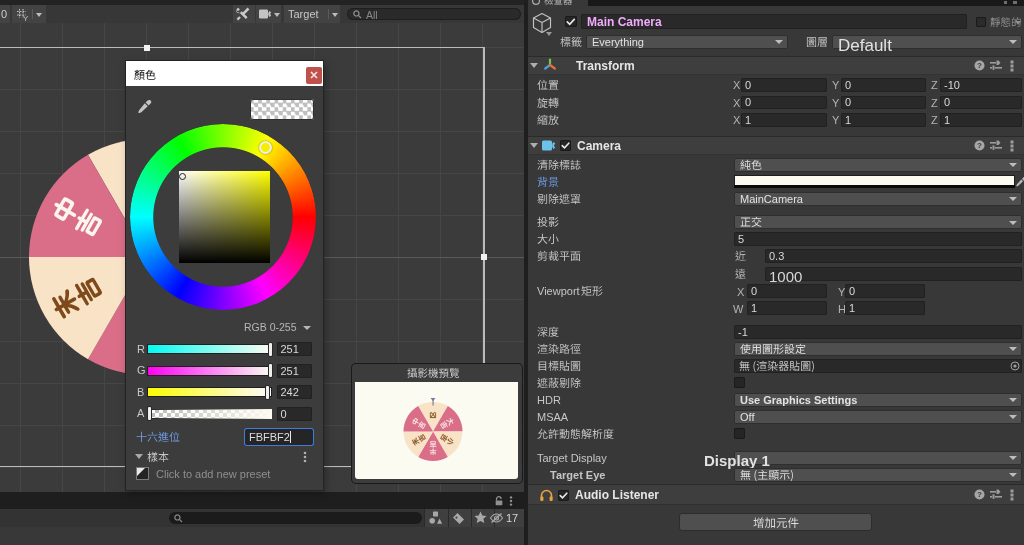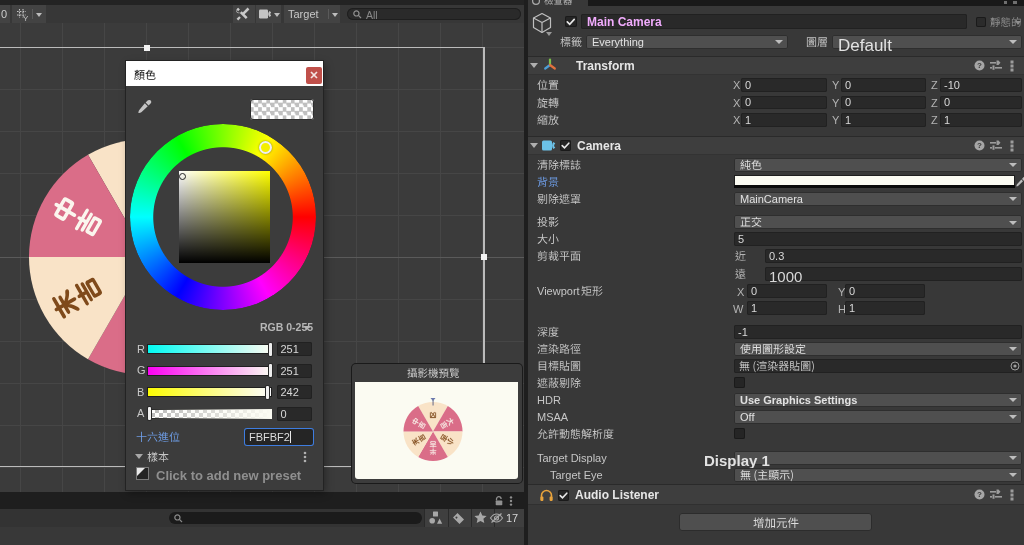--- a/index.html
+++ b/index.html
@@ -396,21 +396,21 @@
     <div style="position:absolute;left:740px;top:411.5px;font-size:11px;color:#E2E2E2;font-weight:400;white-space:pre;line-height:1">Off</div>
     <div style="position:absolute;left:1009px;top:415.0px;width:0;height:0;border-left:4.0px solid transparent;border-right:4.0px solid transparent;border-top:4.5px solid #BDBDBD"></div>
     <svg style="position:absolute;left:537px;top:425.5px;overflow:visible" width="81" height="16" viewBox="0 -12 81 16">
       <path d="M1.6 -4.2C1.9 -4.3 2.2 -4.4 3.8 -4.5C3.6 -2.0 3.1 -0.5 0.4 0.2C0.5 0.4 0.8 0.7 0.9 0.9C3.9 0.0 4.4 -1.7 4.6 -4.6L6.3 -4.7V-0.6C6.3 0.4 6.6 0.7 7.6 0.7C7.8 0.7 9.1 0.7 9.3 0.7C10.3 0.7 10.5 0.1 10.6 -1.8C10.4 -1.9 10.0 -2.0 9.8 -2.2C9.8 -0.4 9.7 -0.1 9.2 -0.1C8.9 -0.1 7.9 -0.1 7.7 -0.1C7.2 -0.1 7.1 -0.2 7.1 -0.6V-4.8L8.5 -4.9C8.8 -4.5 9.0 -4.2 9.1 -3.9L9.9 -4.4C9.3 -5.3 8.1 -6.8 7.2 -7.9L6.5 -7.5C7.0 -6.9 7.5 -6.2 8.0 -5.6L2.8 -5.2C3.7 -6.3 4.7 -7.6 5.6 -9.0L4.7 -9.3C3.8 -7.8 2.6 -6.2 2.2 -5.8C1.9 -5.4 1.6 -5.1 1.3 -5.0C1.4 -4.8 1.6 -4.4 1.6 -4.2Z M11.9 -5.9V-5.3H15.4V-5.9ZM11.9 -4.4V-3.8H15.4V-4.4ZM17.1 -9.3C16.8 -7.8 16.2 -6.4 15.4 -5.5C15.6 -5.4 15.9 -5.1 16.1 -5.0C16.5 -5.5 16.9 -6.1 17.1 -6.8H18.3V-4.3H15.7V-3.5H18.3V0.9H19.1V-3.5H21.6V-4.3H19.1V-6.8H21.4V-7.6H17.4C17.6 -8.1 17.8 -8.6 17.9 -9.1ZM12.9 -8.9C13.2 -8.5 13.4 -7.8 13.4 -7.4L14.1 -7.7C14.0 -8.1 13.8 -8.7 13.5 -9.2ZM11.4 -7.4V-6.7H15.8V-7.4ZM11.9 -3.0V0.8H12.7V0.3H15.3V-3.0ZM12.7 -2.3H14.6V-0.4H12.7Z M29.2 -9.1C29.2 -8.3 29.2 -7.4 29.2 -6.7H27.9V-5.9H29.2C29.1 -3.8 28.8 -2.0 27.8 -0.7V-0.8L25.6 -0.5V-1.4H27.8V-2.1H25.6V-2.7H27.8V-6.0H25.6V-6.7H28.0V-7.4H25.6V-8.2C26.4 -8.3 27.2 -8.4 27.8 -8.5L27.4 -9.1C26.2 -8.9 24.2 -8.7 22.6 -8.6C22.7 -8.4 22.7 -8.2 22.8 -8.0C23.4 -8.0 24.1 -8.0 24.8 -8.1V-7.4H22.5V-6.7H24.8V-6.0H22.8V-2.7H24.8V-2.1H22.8V-1.4H24.8V-0.5L22.5 -0.2L22.6 0.5C23.8 0.4 25.5 0.2 27.2 -0.0C27.1 0.1 26.9 0.2 26.7 0.3C26.9 0.5 27.2 0.7 27.3 0.9C29.3 -0.5 29.8 -3.0 30.0 -5.9H31.5C31.4 -1.9 31.3 -0.4 31.0 -0.1C30.9 0.1 30.8 0.1 30.6 0.1C30.4 0.1 29.9 0.1 29.4 0.0C29.5 0.3 29.6 0.6 29.6 0.8C30.1 0.8 30.7 0.9 31.0 0.8C31.3 0.8 31.5 0.7 31.7 0.4C32.1 -0.1 32.2 -1.6 32.3 -6.3C32.3 -6.4 32.3 -6.7 32.3 -6.7H30.0C30.0 -7.4 30.0 -8.3 30.0 -9.1ZM23.5 -4.1H24.8V-3.3H23.5ZM25.6 -4.1H27.0V-3.3H25.6ZM23.5 -5.4H24.8V-4.7H23.5ZM25.6 -5.4H27.0V-4.7H25.6Z M36.0 -1.6V-0.3C36.0 0.5 36.4 0.7 37.6 0.7C37.8 0.7 39.7 0.7 39.9 0.7C40.9 0.7 41.2 0.4 41.2 -0.8C41.0 -0.9 40.7 -1.0 40.5 -1.1C40.5 -0.1 40.4 0.0 39.9 0.0C39.5 0.0 37.9 0.0 37.6 0.0C36.9 0.0 36.8 -0.0 36.8 -0.3V-1.6ZM37.9 -1.9C38.2 -1.5 38.7 -0.9 39.0 -0.5L39.6 -1.0C39.3 -1.3 38.8 -1.9 38.4 -2.3ZM41.6 -1.6C41.9 -1.0 42.3 -0.1 42.4 0.4L43.2 0.2C43.0 -0.4 42.6 -1.2 42.3 -1.8ZM34.5 -1.8C34.3 -1.1 34.0 -0.3 33.6 0.2L34.3 0.5C34.7 0.0 35.0 -0.8 35.2 -1.5ZM35.1 -5.0C35.7 -4.8 36.5 -4.5 36.9 -4.3L37.2 -4.8C36.8 -5.0 36.0 -5.3 35.4 -5.5ZM39.2 -5.6V-3.3C39.2 -2.5 39.5 -2.3 40.5 -2.3C40.7 -2.3 42.0 -2.3 42.3 -2.3C43.0 -2.3 43.2 -2.5 43.3 -3.4C43.1 -3.5 42.8 -3.6 42.6 -3.7C42.6 -3.0 42.5 -2.9 42.2 -2.9C41.9 -2.9 40.8 -2.9 40.5 -2.9C40.1 -2.9 40.0 -3.0 40.0 -3.3V-4.0H42.7V-4.7H40.0V-5.6ZM33.9 -6.7C34.1 -6.8 34.5 -6.8 37.8 -7.1C37.9 -6.9 38.1 -6.7 38.1 -6.6L38.8 -6.9C38.5 -7.4 37.8 -8.2 37.3 -8.7L36.7 -8.4C36.9 -8.2 37.1 -7.9 37.3 -7.7L34.9 -7.5C35.4 -7.9 35.9 -8.5 36.4 -9.0L35.7 -9.3C35.2 -8.6 34.4 -7.9 34.2 -7.7C34.0 -7.5 33.8 -7.4 33.6 -7.4C33.7 -7.2 33.8 -6.9 33.9 -6.7ZM34.9 -3.7 35.2 -3.1 37.3 -3.8V-2.9C37.3 -2.8 37.3 -2.7 37.1 -2.7C37.0 -2.7 36.6 -2.7 36.1 -2.7C36.2 -2.6 36.3 -2.3 36.4 -2.1C37.0 -2.1 37.4 -2.1 37.7 -2.2C38.0 -2.3 38.0 -2.5 38.0 -2.9V-6.4H34.3V-4.6C34.3 -3.9 34.2 -3.1 33.7 -2.4C33.8 -2.3 34.1 -2.1 34.3 -2.0C34.9 -2.7 35.0 -3.8 35.0 -4.6V-5.8H37.3V-4.3C36.4 -4.0 35.5 -3.8 34.9 -3.7ZM39.2 -9.2V-7.1C39.2 -6.3 39.5 -6.0 40.3 -6.0C40.5 -6.0 41.9 -6.0 42.2 -6.0C42.5 -6.0 42.9 -6.0 43.1 -6.1C43.1 -6.3 43.1 -6.6 43.0 -6.8C42.8 -6.7 42.4 -6.7 42.2 -6.7C41.9 -6.7 40.6 -6.7 40.4 -6.7C40.1 -6.7 40.0 -6.8 40.0 -7.1V-7.7H42.7V-8.3H40.0V-9.2Z M46.9 -5.8V-4.6H45.9V-5.8ZM47.5 -5.8H48.5V-4.6H47.5ZM45.8 -6.4C46.0 -6.8 46.2 -7.2 46.3 -7.6H47.6C47.4 -7.2 47.2 -6.8 47.1 -6.4ZM46.1 -9.3C45.7 -7.9 45.1 -6.6 44.4 -5.7C44.5 -5.6 44.8 -5.4 45.0 -5.2L45.2 -5.5V-3.5C45.2 -2.3 45.1 -0.6 44.4 0.5C44.5 0.6 44.8 0.8 45.0 0.9C45.5 0.1 45.7 -1.0 45.8 -2.0H48.5V-0.0C48.5 0.1 48.4 0.2 48.3 0.2C48.1 0.2 47.6 0.2 47.1 0.2C47.2 0.4 47.3 0.7 47.3 0.9C48.1 0.9 48.5 0.9 48.8 0.7C49.1 0.6 49.2 0.4 49.2 -0.0V-5.5C49.3 -5.4 49.5 -5.1 49.6 -5.0C51.0 -5.6 51.5 -6.7 51.8 -8.0H53.5C53.4 -6.7 53.4 -6.2 53.2 -6.0C53.2 -6.0 53.1 -5.9 52.9 -5.9C52.8 -5.9 52.4 -6.0 51.9 -6.0C52.0 -5.8 52.1 -5.5 52.1 -5.3C52.6 -5.3 53.0 -5.3 53.3 -5.3C53.5 -5.3 53.7 -5.4 53.9 -5.6C54.1 -5.8 54.2 -6.5 54.3 -8.4C54.3 -8.5 54.3 -8.7 54.3 -8.7H49.5V-8.0H51.0C50.8 -7.0 50.4 -6.1 49.2 -5.6V-6.4H47.8C48.0 -6.9 48.3 -7.5 48.5 -8.0L48.0 -8.3L47.9 -8.3H46.6C46.7 -8.5 46.8 -8.8 46.8 -9.1ZM46.9 -3.9V-2.7H45.9L45.9 -3.5V-3.9ZM47.5 -3.9H48.5V-2.7H47.5ZM50.3 -5.1C50.1 -4.1 49.7 -3.2 49.2 -2.6C49.4 -2.5 49.8 -2.3 49.9 -2.2C50.1 -2.5 50.3 -2.9 50.5 -3.3H51.7V-2.0H49.4V-1.2H51.7V0.8H52.5V-1.2H54.6V-2.0H52.5V-3.3H54.4V-4.0H52.5V-5.2H51.7V-4.0H50.7C50.8 -4.3 50.9 -4.6 51.0 -4.9Z M60.3 -8.0V-4.6C60.3 -3.1 60.2 -1.0 59.2 0.4C59.4 0.5 59.7 0.7 59.9 0.9C60.9 -0.7 61.1 -3.0 61.1 -4.6V-4.7H63.1V0.9H63.9V-4.7H65.5V-5.5H61.1V-7.4C62.4 -7.7 63.9 -8.1 64.9 -8.5L64.2 -9.1C63.3 -8.7 61.7 -8.3 60.3 -8.0ZM57.3 -9.2V-6.9H55.6V-6.1H57.2C56.8 -4.6 56.1 -2.8 55.4 -1.9C55.5 -1.7 55.7 -1.4 55.8 -1.2C56.3 -1.9 56.9 -3.1 57.3 -4.3V0.9H58.1V-4.5C58.5 -3.9 58.9 -3.2 59.1 -2.8L59.6 -3.5C59.4 -3.8 58.5 -5.0 58.1 -5.5V-6.1H59.7V-6.9H58.1V-9.2Z M70.2 -7.1V-6.1H68.5V-5.4H70.2V-3.6H74.5V-5.4H76.3V-6.1H74.5V-7.1H73.7V-6.1H71.0V-7.1ZM73.7 -5.4V-4.3H71.0V-5.4ZM74.3 -2.2C73.8 -1.7 73.2 -1.2 72.4 -0.9C71.6 -1.2 71.0 -1.7 70.5 -2.2ZM68.6 -2.9V-2.2H70.1L69.7 -2.1C70.1 -1.5 70.7 -0.9 71.5 -0.5C70.4 -0.2 69.3 0.0 68.1 0.1C68.2 0.3 68.4 0.6 68.4 0.8C69.8 0.7 71.2 0.4 72.3 -0.1C73.4 0.4 74.7 0.7 76.1 0.9C76.2 0.7 76.4 0.3 76.6 0.2C75.4 0.1 74.2 -0.2 73.3 -0.5C74.2 -1.0 75.0 -1.7 75.5 -2.7L75.0 -2.9L74.9 -2.9ZM71.2 -9.1C71.4 -8.8 71.5 -8.5 71.6 -8.2H67.4V-5.1C67.4 -3.5 67.3 -1.2 66.4 0.5C66.6 0.6 67.0 0.7 67.1 0.9C68.1 -0.9 68.2 -3.4 68.2 -5.2V-7.4H76.4V-8.2H72.6C72.4 -8.5 72.2 -8.9 72.0 -9.3Z" fill="#C6C6C6"></path>
     </svg>
     <div style="position:absolute;left:734px;top:428px;width:11px;height:11px;background:#252525;border-radius:2px;box-shadow:inset 0 0 0 1px #1A1A1A;"></div>
     <div style="position:absolute;left:537px;top:452.5px;font-size:11px;color:#C6C6C6;font-weight:400;white-space:pre;line-height:1">Target Display</div>
     <div style="position:absolute;left:734px;top:450.5px;width:288px;height:14px;background:#4F4F4F;border-radius:2px;box-shadow:inset 0 0 0 1px #2E2E2E;"></div>
     <div style="position:absolute;left:704px;top:452.5px;font-size:15px;color:#E2E2E2;font-weight:700;white-space:pre;line-height:1">Display 1</div>
     <div style="position:absolute;left:1009px;top:456.0px;width:0;height:0;border-left:4.0px solid transparent;border-right:4.0px solid transparent;border-top:4.5px solid #BDBDBD"></div>
-    <div style="position:absolute;left:550px;top:469.5px;font-size:11px;color:#C6C6C6;font-weight:400;white-space:pre;line-height:1">Target Eye</div>
+    <div style="position:absolute;left:550px;top:469.5px;font-size:11px;color:#C6C6C6;font-weight:700;white-space:pre;line-height:1">Target Eye</div>
     <div style="position:absolute;left:734px;top:467.5px;width:288px;height:14px;background:#4F4F4F;border-radius:2px;box-shadow:inset 0 0 0 1px #2E2E2E;"></div>
     <svg style="position:absolute;left:740px;top:466.5px;overflow:visible" width="57" height="16" viewBox="0 -12 57 16">
       <path d="M3.8 -1.2C3.9 -0.6 4.0 0.3 4.0 0.8L4.8 0.7C4.8 0.2 4.7 -0.7 4.5 -1.3ZM6.0 -1.3C6.3 -0.6 6.6 0.3 6.7 0.8L7.5 0.6C7.4 0.1 7.1 -0.8 6.8 -1.4ZM8.3 -1.3C8.7 -0.6 9.2 0.3 9.4 0.9L10.2 0.5C10.0 -0.0 9.5 -0.9 9.1 -1.6ZM1.9 -1.6C1.6 -0.8 1.2 0.0 0.8 0.6L1.6 0.9C2.0 0.3 2.4 -0.6 2.7 -1.4ZM2.8 -9.3C2.3 -8.2 1.4 -7.2 0.5 -6.5C0.6 -6.4 0.9 -6.0 1.0 -5.9C1.4 -6.2 1.9 -6.7 2.3 -7.2H10.0V-8.0H2.9C3.1 -8.3 3.3 -8.7 3.5 -9.1ZM4.2 -4.6V-2.8H3.1V-4.6ZM4.9 -4.6H6.2V-2.8H4.9ZM8.1 -6.6V-5.4H6.9V-6.6H6.2V-5.4H4.9V-6.6H4.2V-5.4H3.1V-6.6H2.3V-5.4H1.0V-4.6H2.3V-2.8H0.6V-2.0H10.4V-2.8H8.9V-4.6H10.2V-5.4H8.9V-6.6ZM6.9 -4.6H8.1V-2.8H6.9Z M16.1 2.2 16.7 1.9C15.8 0.3 15.3 -1.6 15.3 -3.4C15.3 -5.3 15.8 -7.1 16.7 -8.7L16.1 -9.0C15.1 -7.3 14.5 -5.6 14.5 -3.4C14.5 -1.3 15.1 0.5 16.1 2.2Z M21.3 -8.7C22.0 -8.2 22.7 -7.5 23.2 -7.0H18.3V-6.2H22.2V-3.8H18.8V-3.0H22.2V-0.3H17.8V0.5H27.6V-0.3H23.1V-3.0H26.6V-3.8H23.1V-6.2H27.0V-7.0H23.5L24.0 -7.4C23.6 -7.9 22.7 -8.7 22.0 -9.2Z M35.2 -4.6H37.7V-3.6H35.2ZM35.2 -3.0H37.7V-1.9H35.2ZM35.2 -6.3H37.7V-5.3H35.2ZM35.5 -0.9C35.1 -0.5 34.4 0.1 33.7 0.4C33.9 0.5 34.1 0.8 34.2 0.9C34.9 0.6 35.7 -0.0 36.2 -0.6ZM36.8 -0.5C37.3 -0.1 38.0 0.5 38.2 0.9L38.9 0.5C38.5 0.1 37.9 -0.5 37.4 -0.9ZM29.9 -6.8H33.1V-6.0H29.9ZM29.9 -8.2H33.1V-7.4H29.9ZM30.4 -1.1C30.5 -0.5 30.6 0.2 30.6 0.7L31.3 0.6C31.3 0.1 31.1 -0.6 31.0 -1.2ZM31.6 -1.2C31.8 -0.7 32.0 0.0 32.0 0.5L32.6 0.3C32.6 -0.2 32.4 -0.8 32.1 -1.3ZM32.8 -1.4C33.1 -1.0 33.4 -0.3 33.5 0.1L34.1 -0.2C34.0 -0.6 33.6 -1.2 33.3 -1.6ZM29.4 -1.3C29.2 -0.7 28.9 0.1 28.6 0.5L29.2 0.9C29.5 0.4 29.8 -0.5 30.0 -1.1ZM34.5 -7.0V-1.2H38.4V-7.0H36.5L36.8 -8.0H38.6V-8.7H34.2V-8.0H36.0C35.9 -7.7 35.9 -7.3 35.8 -7.0ZM31.6 -3.4C31.7 -3.4 31.9 -3.5 32.7 -3.5C32.4 -3.1 32.1 -2.8 32.0 -2.7C31.8 -2.5 31.6 -2.3 31.4 -2.3L31.6 -1.7V-1.6C31.8 -1.7 32.1 -1.8 33.8 -2.0C33.9 -1.8 33.9 -1.6 34.0 -1.5L34.5 -1.7C34.4 -2.1 34.1 -2.8 33.8 -3.2L33.3 -3.0L33.6 -2.5L32.5 -2.4C33.0 -3.0 33.6 -3.7 34.1 -4.5L33.4 -4.7C33.3 -4.5 33.2 -4.3 33.1 -4.1L32.3 -4.1C32.6 -4.4 32.9 -4.9 33.1 -5.3L32.5 -5.5H33.8V-8.7H29.2V-5.5H29.7C29.5 -4.9 29.1 -4.3 29.0 -4.2C28.9 -4.0 28.8 -4.0 28.7 -3.9C28.8 -3.8 28.9 -3.5 28.9 -3.3C29.0 -3.4 29.2 -3.4 29.9 -3.5C29.6 -3.1 29.4 -2.8 29.2 -2.7C29.0 -2.4 28.9 -2.3 28.7 -2.2C28.8 -2.1 28.9 -1.7 28.9 -1.6C29.0 -1.7 29.3 -1.7 30.8 -1.9L30.9 -1.5L31.4 -1.7C31.4 -2.1 31.2 -2.7 30.9 -3.2L30.4 -3.0C30.5 -2.8 30.6 -2.6 30.7 -2.4L29.7 -2.3C30.3 -2.9 30.8 -3.7 31.3 -4.4L30.7 -4.7C30.6 -4.5 30.4 -4.3 30.3 -4.1L29.6 -4.0C29.8 -4.4 30.1 -4.9 30.3 -5.3L29.8 -5.5H32.4C32.2 -4.9 31.9 -4.4 31.7 -4.2C31.6 -4.1 31.5 -4.0 31.4 -4.0C31.5 -3.8 31.6 -3.5 31.6 -3.4Z M41.7 -3.8C41.2 -2.6 40.4 -1.4 39.6 -0.6C39.8 -0.5 40.2 -0.2 40.3 -0.1C41.2 -0.9 42.0 -2.2 42.6 -3.6ZM46.9 -3.5C47.7 -2.5 48.5 -1.0 48.9 -0.1L49.7 -0.5C49.4 -1.4 48.5 -2.8 47.7 -3.8ZM40.8 -8.5V-7.6H48.6V-8.5ZM39.8 -5.8V-5.0H44.2V0.8H45.1V-5.0H49.5V-5.8Z M51.3 2.2C52.3 0.5 52.9 -1.3 52.9 -3.4C52.9 -5.6 52.3 -7.3 51.3 -9.0L50.6 -8.7C51.6 -7.1 52.1 -5.3 52.1 -3.4C52.1 -1.6 51.6 0.3 50.6 1.9Z" fill="#E2E2E2"></path>
     </svg>
     <div style="position:absolute;left:1009px;top:473.0px;width:0;height:0;border-left:4.0px solid transparent;border-right:4.0px solid transparent;border-top:4.5px solid #BDBDBD"></div>
     <div style="position:absolute;left:528px;top:483.5px;width:496px;height:1px;background:#2A2A2A;"></div>
     <div style="position:absolute;left:528px;top:484.5px;width:496px;height:19px;background:#3E3E3E;"></div>
     <svg style="position:absolute;left:540px;top:488.5px" width="13" height="13" viewBox="0 0 13 13">
 <path d="M1.5 11 V6.5 a5 5 0 0 1 10 0 V11" fill="none" stroke="#E8A33C" stroke-width="1.6"></path>
 <rect x="0.4" y="7.6" width="3" height="4.4" rx="1" fill="#E8A33C"></rect>
@@ -496,21 +496,21 @@
 <path d="M1 1 L7 7 M7 1 L1 7" stroke="#F4E4E2" stroke-width="1.7"></path>
     </svg>
     <svg style="position:absolute;left:137px;top:99px" width="15" height="15" viewBox="0 0 15 15">
 <path d="M12.2 0.9 a2 2 0 0 1 1.6 3.3 L11.6 6.4 8.6 3.4 10.6 1.5 a2 2 0 0 1 1.6 -0.6z M7.8 4.2 L10.8 7.2 4.6 13 C3.8 13.7 2.4 14 1.4 14 1.4 13 1.7 11.6 2.5 10.8 z" fill="#C4C4C4"></path>
     </svg>
     <div style="position:absolute;left:250px;top:99px;width:64px;height:20.5px;background:#FFF;border-radius:3px;background:repeating-conic-gradient(#FFFFFF 0 25%,#BFBFBF 0 50%) 0 0/8.2px 8.2px;box-shadow:inset 0 0 0 1px #2E2E2E;"></div>
     <div style="position:absolute;left:130px;top:124px;width:186px;height:186px;border-radius:50%;background:conic-gradient(from 0deg,hsl(90,100%,50%) 0deg,hsl(60,100%,50%) 30deg,hsl(30,100%,50%) 60deg,hsl(0,100%,50%) 90deg,hsl(330,100%,50%) 120deg,hsl(300,100%,50%) 150deg,hsl(270,100%,50%) 180deg,hsl(240,100%,50%) 210deg,hsl(210,100%,50%) 240deg,hsl(180,100%,50%) 270deg,hsl(150,100%,50%) 300deg,hsl(120,100%,50%) 330deg,hsl(90,100%,50%) 360deg);-webkit-mask:radial-gradient(circle closest-side,transparent 74.5%,#000 75.5%);mask:radial-gradient(circle closest-side,transparent 74.5%,#000 75.5%);"></div>
     <div style="position:absolute;left:258.5px;top:140.5px;width:13px;height:13px;border-radius:50%;border:2px solid #F0F0F0;background:#F4EF00;box-shadow:0 0 2px rgba(0,0,0,0.5);"></div>
     <div style="position:absolute;left:179px;top:171px;width:91px;height:92px;background:linear-gradient(to bottom,rgba(0,0,0,0),#000),linear-gradient(to right,#FFFFFF,#FFFF00);"></div>
     <div style="position:absolute;left:179px;top:172.5px;width:7px;height:7px;border-radius:50%;border:1.5px solid #222;"></div>
-    <div style="position:absolute;left:260px;top:321.5px;font-size:10.5px;color:#B6B6B6;font-weight:700;white-space:pre;line-height:1">RGB 0-255</div>
+    <div style="position:absolute;left:244px;top:321.5px;font-size:10.5px;color:#B6B6B6;font-weight:400;white-space:pre;line-height:1">RGB 0-255</div>
     <div style="position:absolute;left:303px;top:325.5px;width:0;height:0;border-left:4.0px solid transparent;border-right:4.0px solid transparent;border-top:4.5px solid #B6B6B6"></div>
     <div style="position:absolute;left:137px;top:343.5px;font-size:11px;color:#C9C9C9;font-weight:400;white-space:pre;line-height:1">R</div>
     <div style="position:absolute;left:147px;top:344px;width:125px;height:10px;background:x;background:linear-gradient(to right,rgb(0,251,242),rgb(255,251,242));box-shadow:inset 0 0 0 1px #1F1F1F;"></div>
     <div style="position:absolute;left:268.5px;top:342.5px;width:3.5px;height:13px;background:#EFEFEF;box-shadow:0 0 0 1px #2A2A2A;border-radius:1px;"></div>
     <div style="position:absolute;left:137px;top:365.0px;font-size:11px;color:#C9C9C9;font-weight:400;white-space:pre;line-height:1">G</div>
     <div style="position:absolute;left:147px;top:365.5px;width:125px;height:10px;background:x;background:linear-gradient(to right,rgb(251,0,242),rgb(251,255,242));box-shadow:inset 0 0 0 1px #1F1F1F;"></div>
     <div style="position:absolute;left:268.5px;top:364.0px;width:3.5px;height:13px;background:#EFEFEF;box-shadow:0 0 0 1px #2A2A2A;border-radius:1px;"></div>
     <div style="position:absolute;left:137px;top:386.5px;font-size:11px;color:#C9C9C9;font-weight:400;white-space:pre;line-height:1">B</div>
     <div style="position:absolute;left:147px;top:387px;width:125px;height:10px;background:x;background:linear-gradient(to right,rgb(251,251,0),rgb(251,251,255));box-shadow:inset 0 0 0 1px #1F1F1F;"></div>
     <div style="position:absolute;left:265.62745098039215px;top:385.5px;width:3.5px;height:13px;background:#EFEFEF;box-shadow:0 0 0 1px #2A2A2A;border-radius:1px;"></div>
@@ -538,13 +538,13 @@
     </svg>
     <svg style="position:absolute;left:303px;top:451px" width="4" height="12" viewBox="0 0 4 12">
 <g fill="#B0B0B0">
         <circle cx="2" cy="2" r="1.3"></circle>
         <circle cx="2" cy="6" r="1.3"></circle>
         <circle cx="2" cy="10" r="1.3"></circle>
       </g>
     </svg>
     <div style="position:absolute;left:136px;top:467px;width:13px;height:13px;background:#242424;box-shadow:inset 0 0 0 1px #7A7A7A;"></div>
     <div style="position:absolute;left:137px;top:468px;width:0;height:0;border-top:8px solid #E8E8E8;border-right:8px solid transparent;"></div>
-    <div style="position:absolute;left:156px;top:468.5px;font-size:13px;color:#8F8F8F;font-weight:700;white-space:pre;line-height:1">Click to add new preset</div>
+    <div style="position:absolute;left:156px;top:468.5px;font-size:11px;color:#8F8F8F;font-weight:400;white-space:pre;line-height:1">Click to add new preset</div>
   </div>
 </body></html>

